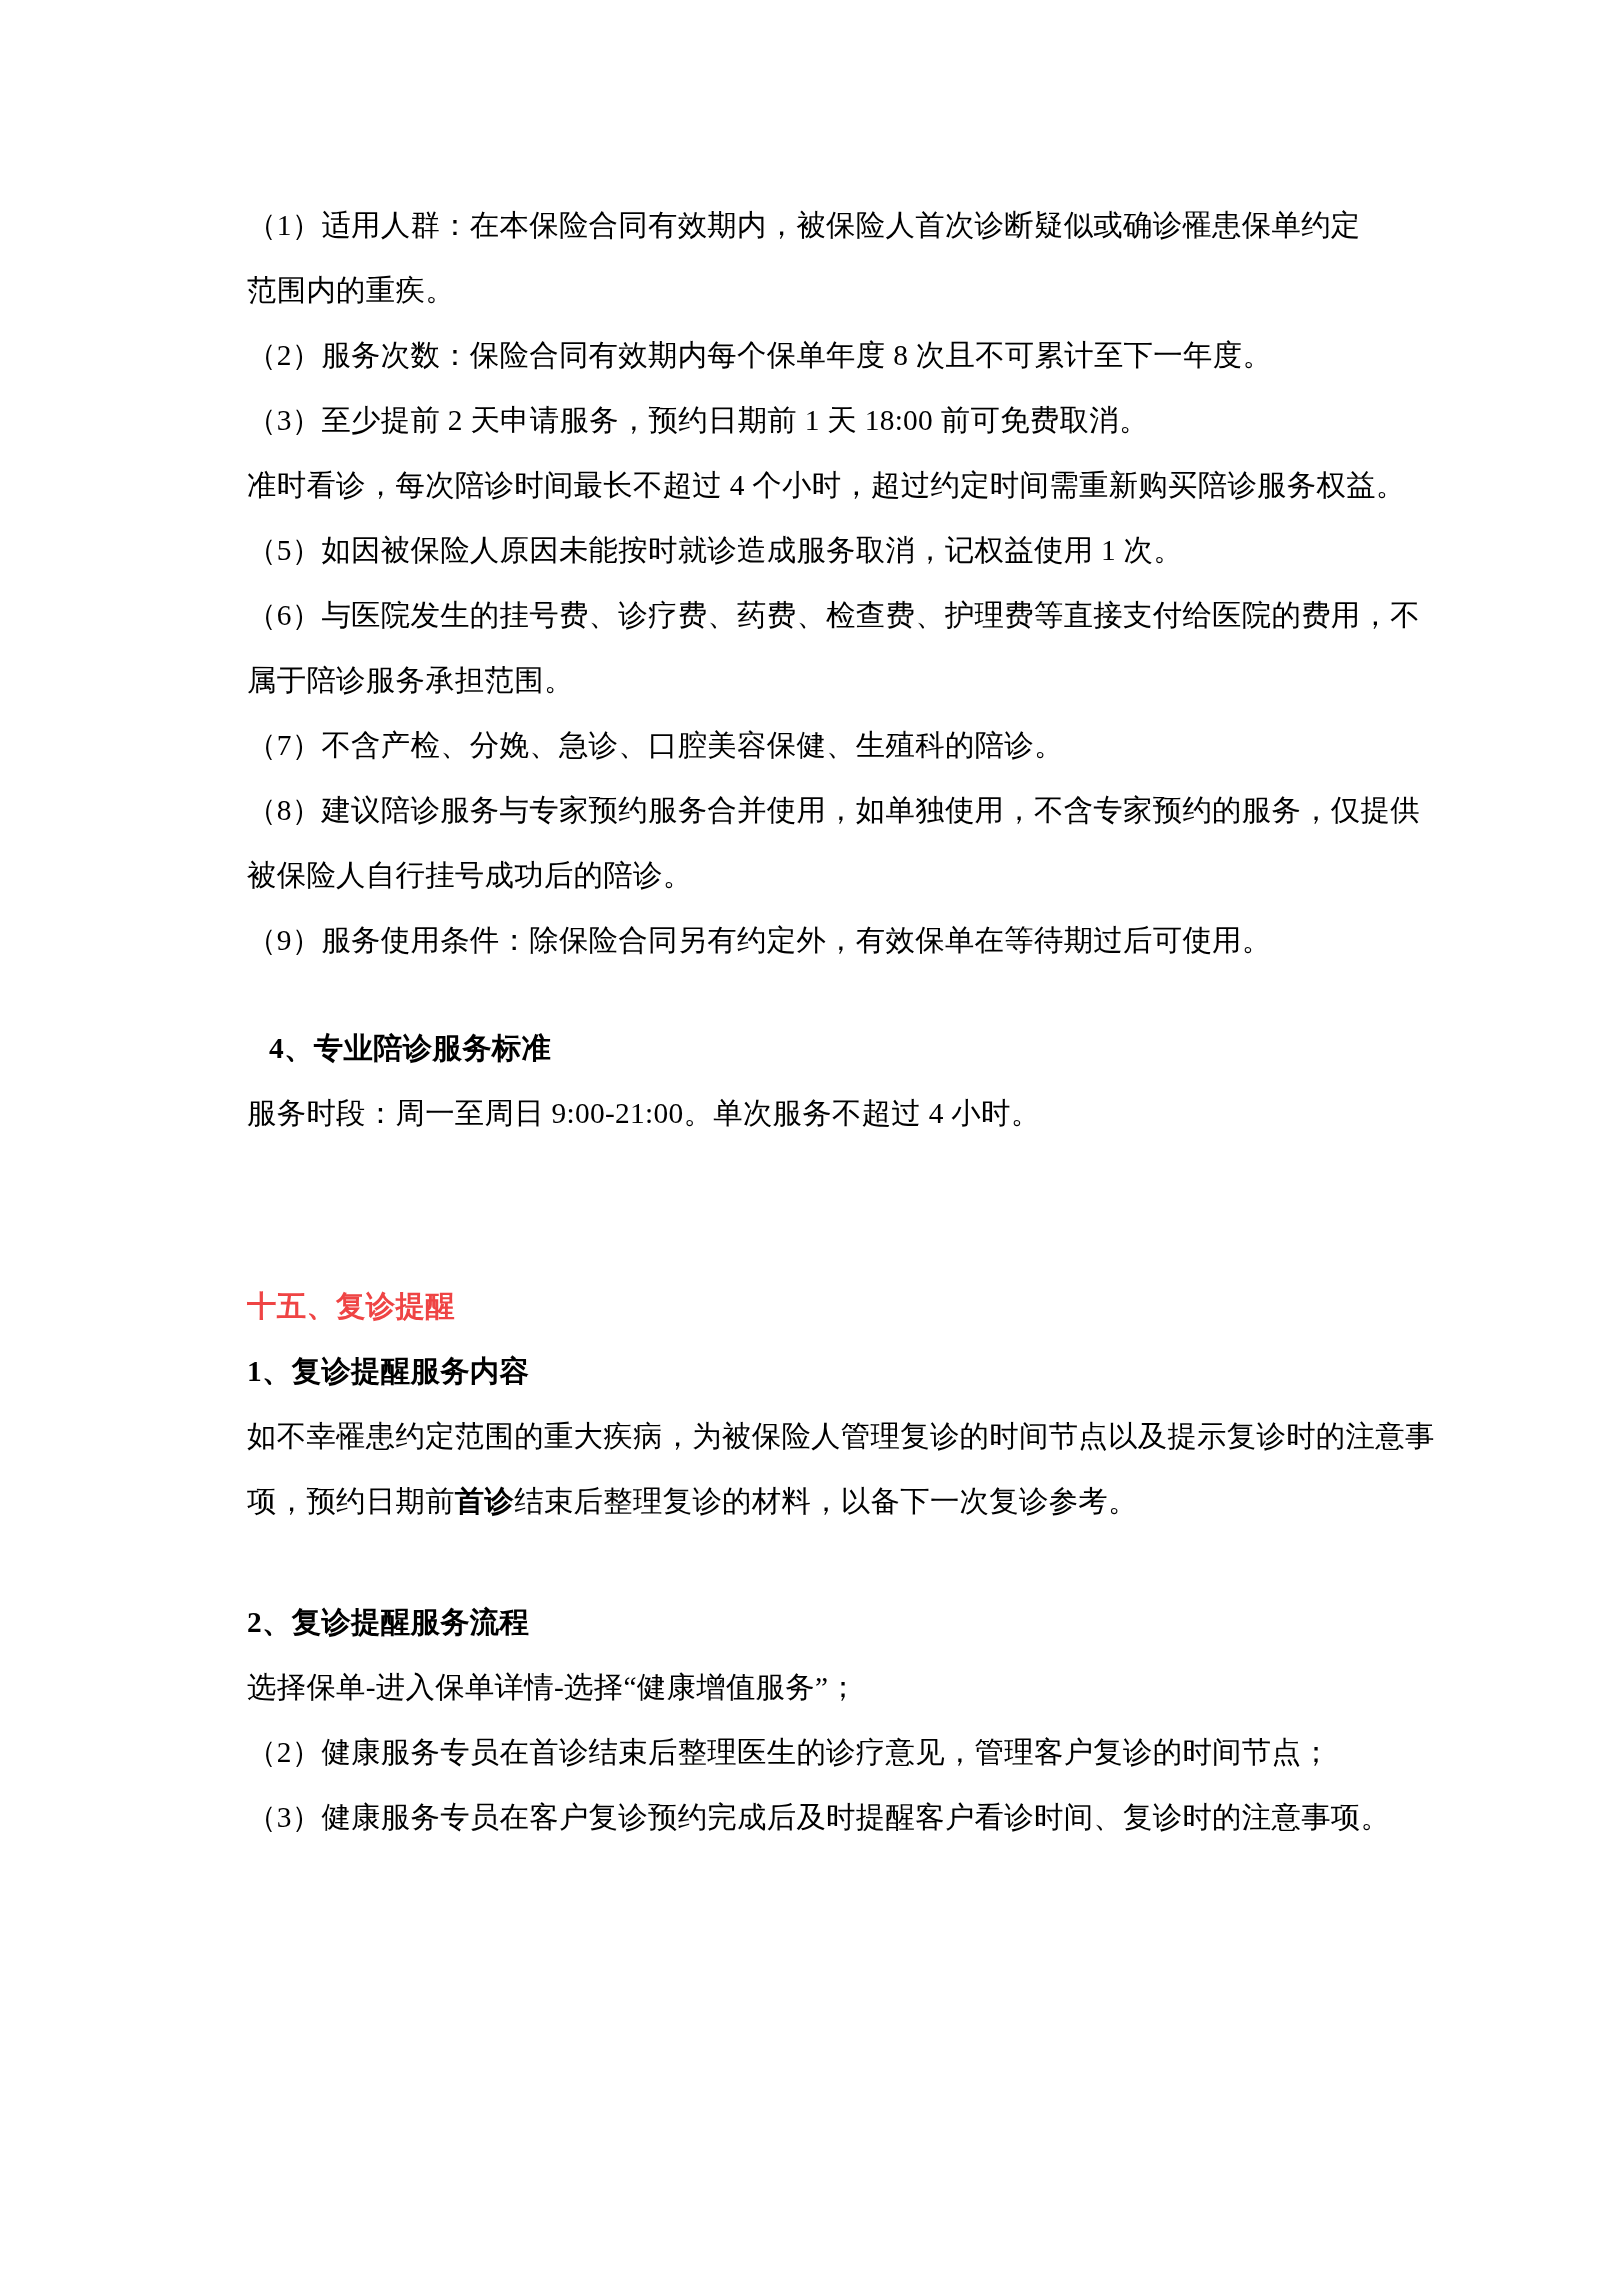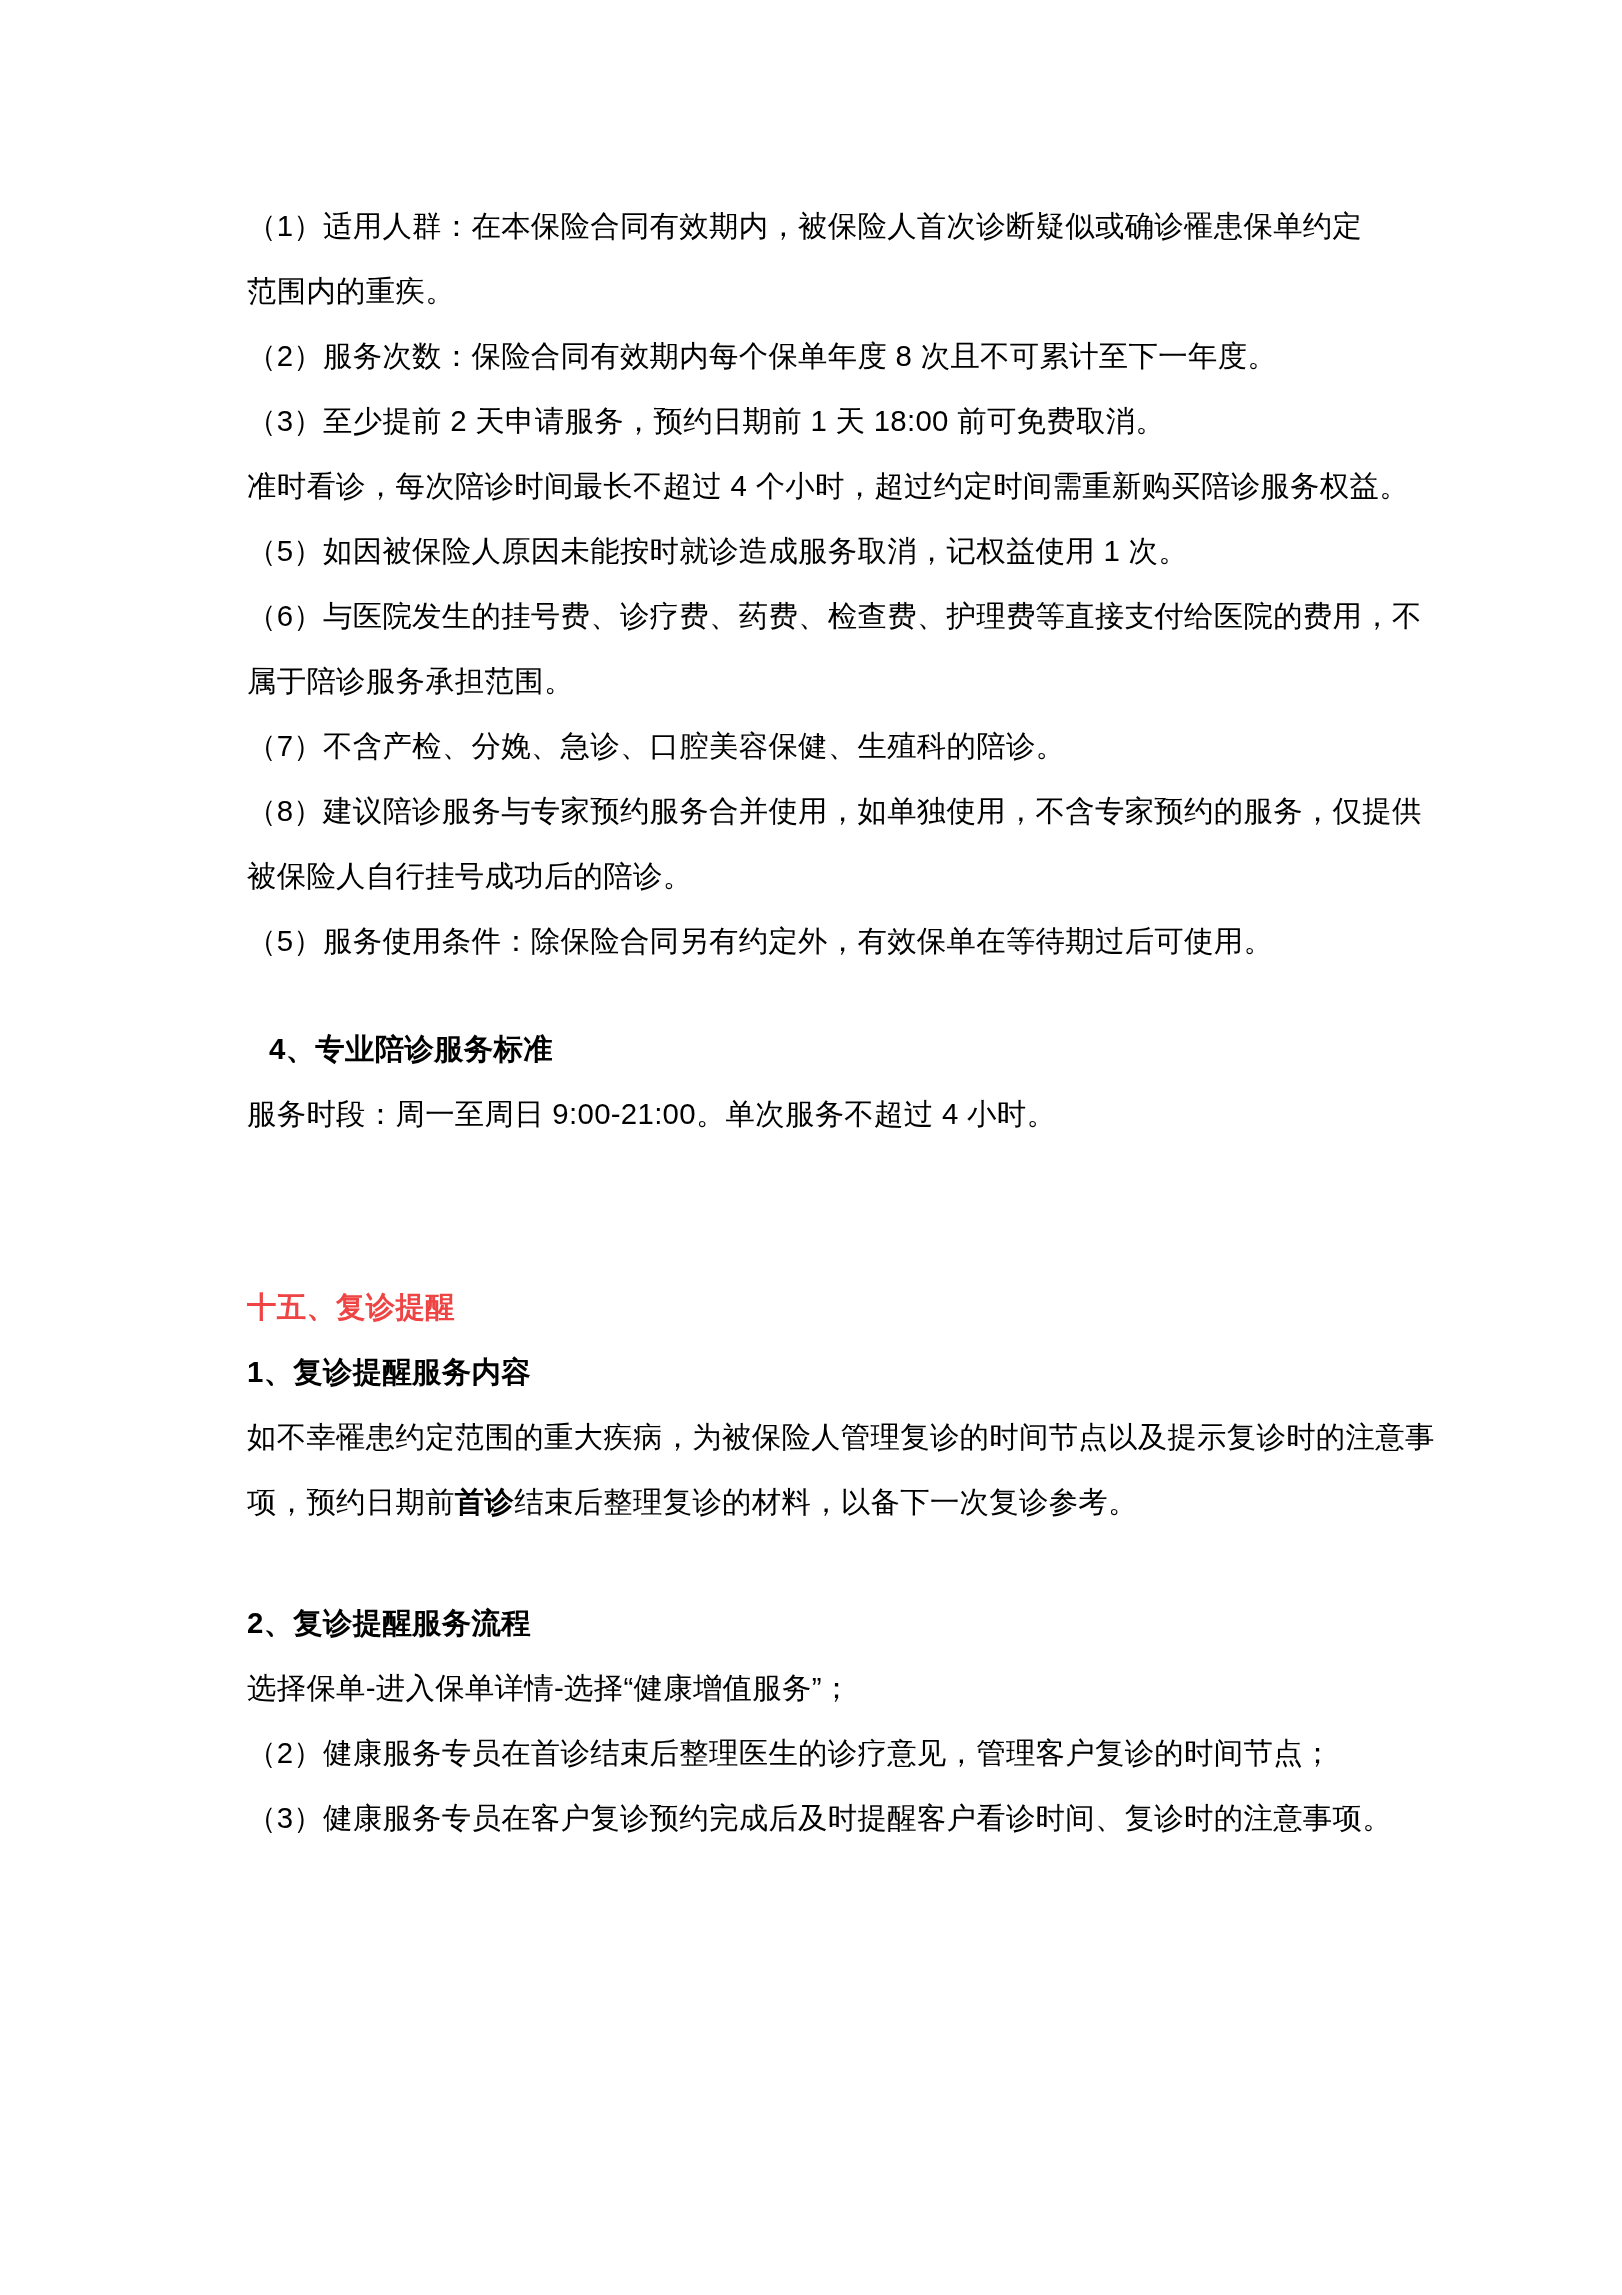--- a/index.html
+++ b/index.html
@@ -6,21 +6,21 @@
     margin: 0;
     padding: 0;
     background: #ffffff;
   }
   .page {
     position: relative;
     width: 1623px;
     height: 2295px;
     background: #ffffff;
     overflow: hidden;
-    font-family: Liberation Sans, sans-serif;
+    font-family: Liberation Serif, serif;
     color: #000000;
   }
   .doc {
     position: absolute;
     left: 247px;
     top: 193px;
     width: 1158px;
   }
   .line {
     font-size: 29.4px;
@@ -47,21 +47,21 @@
       <div class="line body" data-line="1"><span>范围内的重疾。</span></div>
       <div class="line body" data-line="2"><span>（2）服务次数：保险合同有效期内每个保单年度 8 次且不可累计至下一年度。</span></div>
       <div class="line body" data-line="3"><span>（3）至少提前 2 天申请服务，预约日期前 1 天 18:00 前可免费取消。</span></div>
       <div class="line body" data-line="5"><span>准时看诊，每次陪诊时间最长不超过 4 个小时，超过约定时间需重新购买陪诊服务权益。</span></div>
       <div class="line body" data-line="6"><span>（5）如因被保险人原因未能按时就诊造成服务取消，记权益使用 1 次。</span></div>
       <div class="line body" data-line="7"><span>（6）与医院发生的挂号费、诊疗费、药费、检查费、护理费等直接支付给医院的费用，不</span></div>
       <div class="line body" data-line="8"><span>属于陪诊服务承担范围。</span></div>
       <div class="line body" data-line="9"><span>（7）不含产检、分娩、急诊、口腔美容保健、生殖科的陪诊。</span></div>
       <div class="line body" data-line="10"><span>（8）建议陪诊服务与专家预约服务合并使用，如单独使用，不含专家预约的服务，仅提供</span></div>
       <div class="line body" data-line="11"><span>被保险人自行挂号成功后的陪诊。</span></div>
-      <div class="line body" data-line="12"><span>（5）服务使用条件：除保险合同另有约定外，有效保单在等待期过后可使用。</span></div>
+      <div class="line body" data-line="12"><span>（9）服务使用条件：除保险合同另有约定外，有效保单在等待期过后可使用。</span></div>
       <div class="line bold" data-line="13"><span>4、专业陪诊服务标准</span></div>
       <div class="line body" data-line="14"><span>服务时段：周一至周日 9:00-21:00。单次服务不超过 4 小时。</span></div>
       <div class="line blue" data-line="15"><span>十五、复诊提醒</span></div>
       <div class="line bold" data-line="16"><span>1、复诊提醒服务内容</span></div>
       <div class="line body" data-line="17"><span>如不幸罹患约定范围的重大疾病，为被保险人管理复诊的时间节点以及提示复诊时的注意事</span></div>
       <div class="line body" data-line="18"><span>项，预约日期前</span><span class="b">首诊</span><span>结束后整理复诊的材料，以备下一次复诊参考。</span></div>
       <div class="line bold" data-line="19"><span>2、复诊提醒服务流程</span></div>
       <div class="line body" data-line="21"><span>选择保单-进入保单详情-选择“健康增值服务”；</span></div>
       <div class="line body" data-line="22"><span>（2）健康服务专员在首诊结束后整理医生的诊疗意见，管理客户复诊的时间节点；</span></div>
       <div class="line body" data-line="23"><span>（3）健康服务专员在客户复诊预约完成后及时提醒客户看诊时间、复诊时的注意事项。</span></div>

